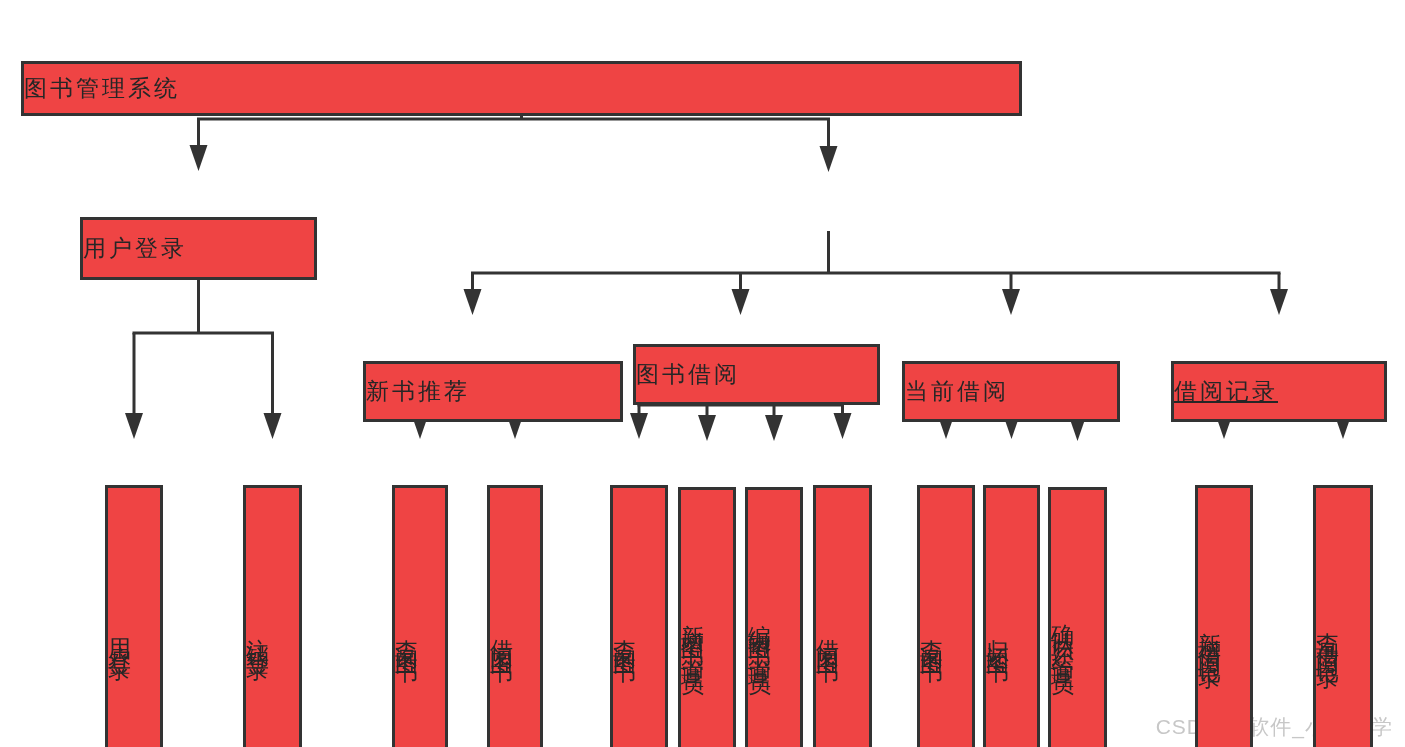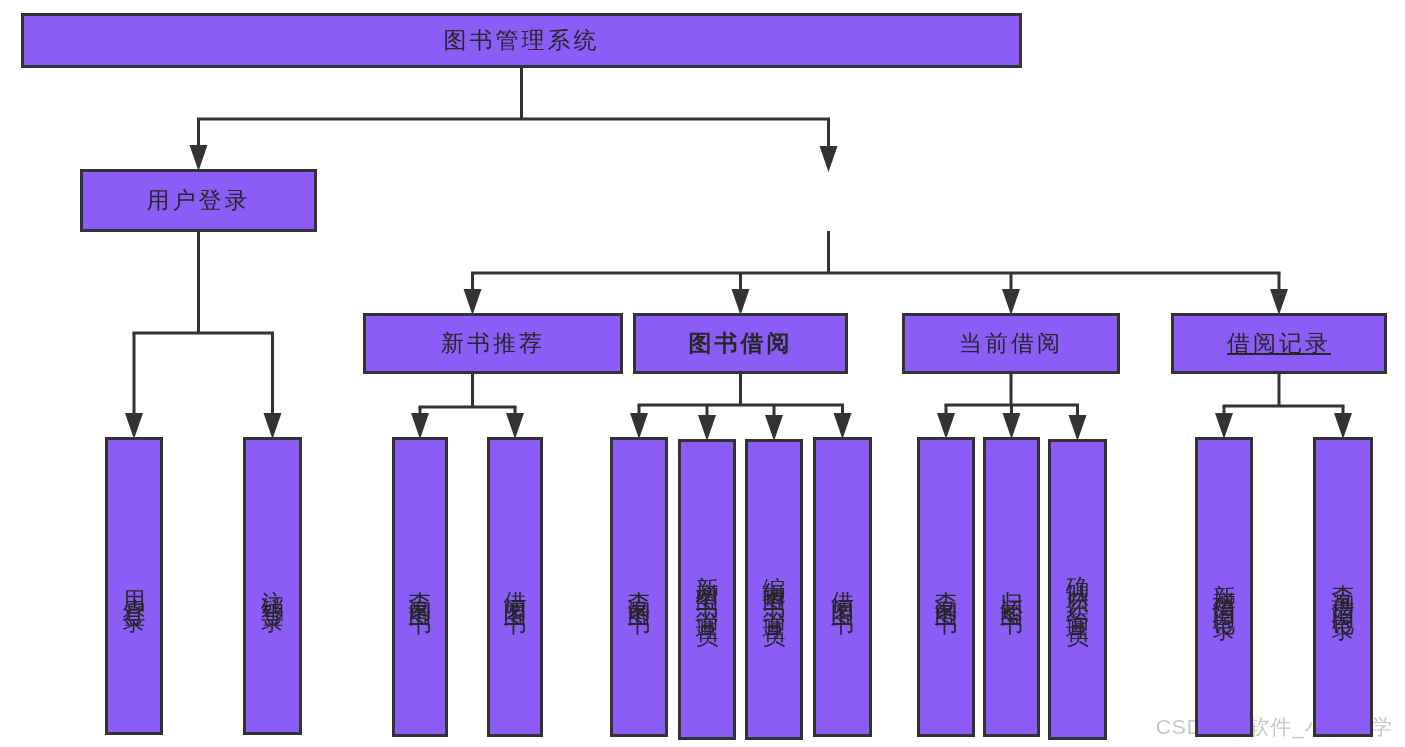--- a/index.html
+++ b/index.html
@@ -19,25 +19,25 @@
     position: absolute;
     left: 0;
     top: 0;
     width: 1405px;
     height: 747px;
   }
   .node {
     position: absolute;
     box-sizing: border-box;
     border: 3px solid var(--line-color, #333333);
-    background: #8b5cf6;
+    background: #ef4444;
     display: flex;
     align-items: center;
-    justify-content: center;
     color: var(--text-color, #262626);
+    margin-top: 48px;
   }
   .node.h .node-label {
     font-size: 23px;
     letter-spacing: 3px;
     white-space: nowrap;
     line-height: 1.2;
   }
   .node.v .node-label {
     writing-mode: vertical-rl;
     text-orientation: mixed;
@@ -118,21 +118,21 @@
   <div class="watermark">CSDN @软件_小贺同学</div>
 <div class="node h" style="left: 21px; top: 13px; width: 1001px; height: 55px;">
       <span class="node-label">图书管理系统</span>
     </div>
     <div class="node h" style="left: 80px; top: 169px; width: 237px; height: 63px;">
       <span class="node-label">用户登录</span>
     </div>
     <div class="node h" style="left: 363px; top: 313px; width: 260px; height: 61px;">
       <span class="node-label">新书推荐</span>
     </div>
-    <div class="node h" style="left: 633px; top: 313px; width: 215px; height: 61px; font-weight: bold;">
+    <div class="node h" style="left: 633px; top: 296px; width: 247px; height: 61px;">
       <span class="node-label">图书借阅</span>
     </div>
     <div class="node h" style="left: 902px; top: 313px; width: 218px; height: 61px;">
       <span class="node-label">当前借阅</span>
     </div>
     <div class="node h" style="left: 1171px; top: 313px; width: 216px; height: 61px; text-decoration: underline;">
       <span class="node-label">借阅记录</span>
     </div>
     <div class="node v" style="left: 105px; top: 437px; width: 58px; height: 298px;">
       <span class="node-label">用户登录</span>

